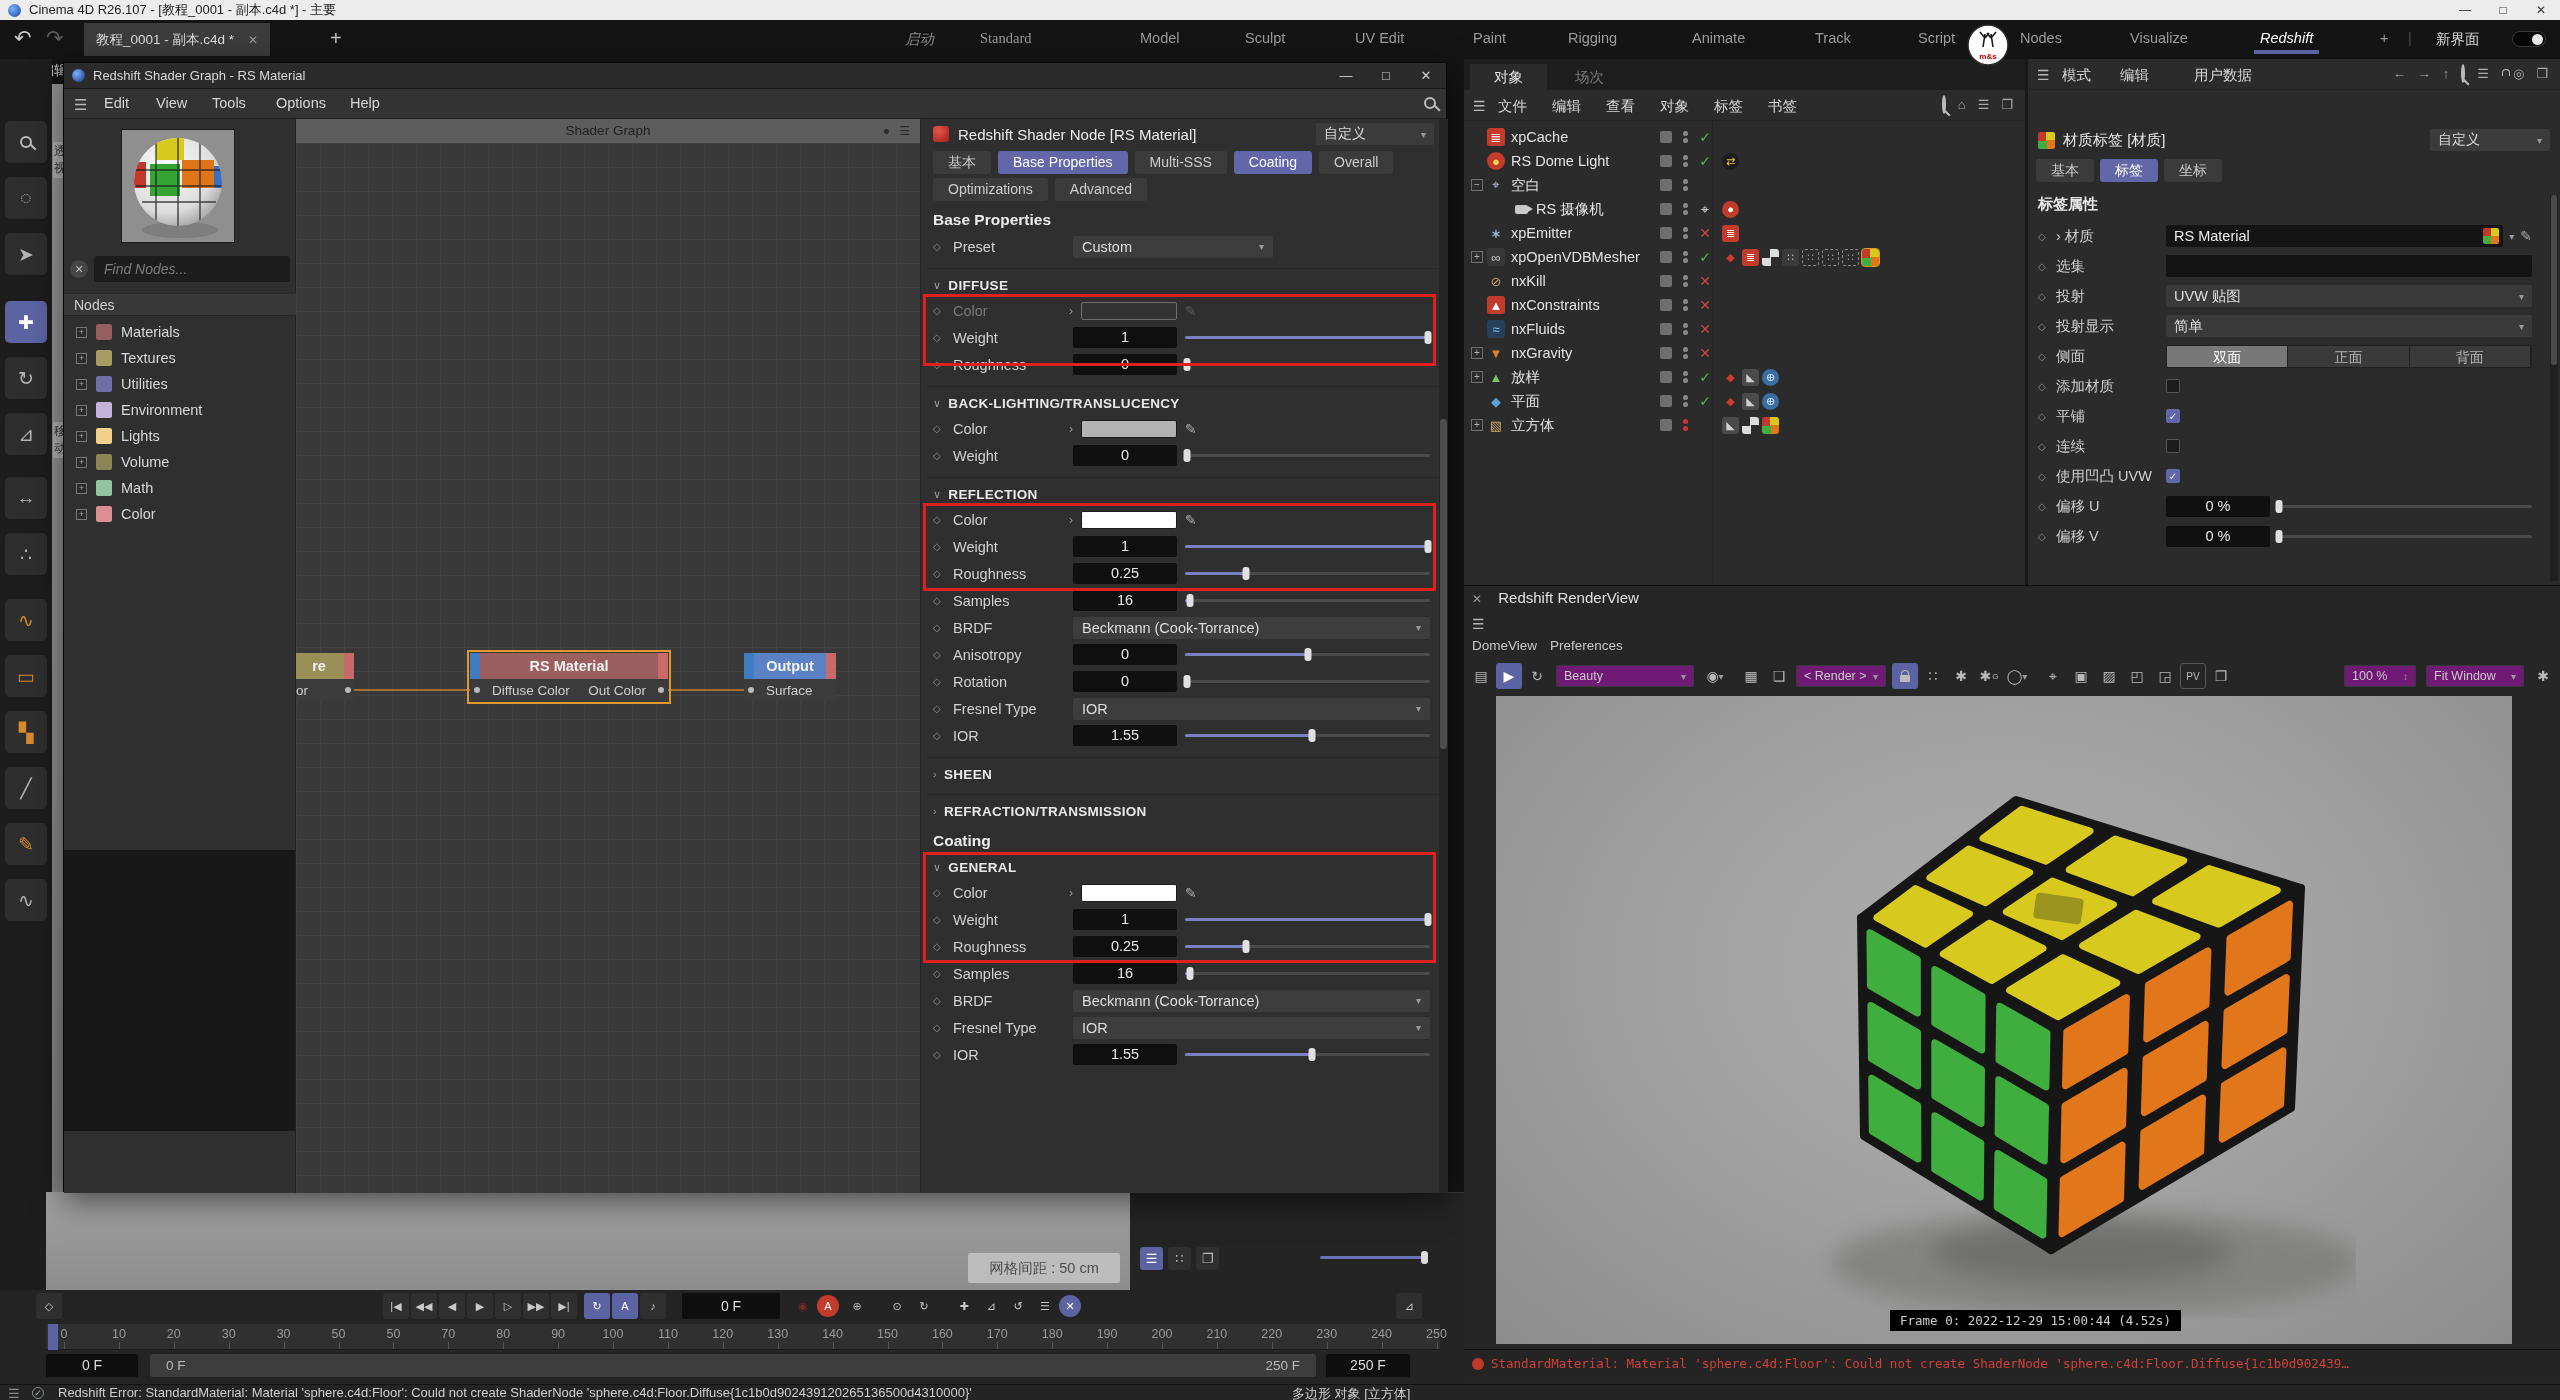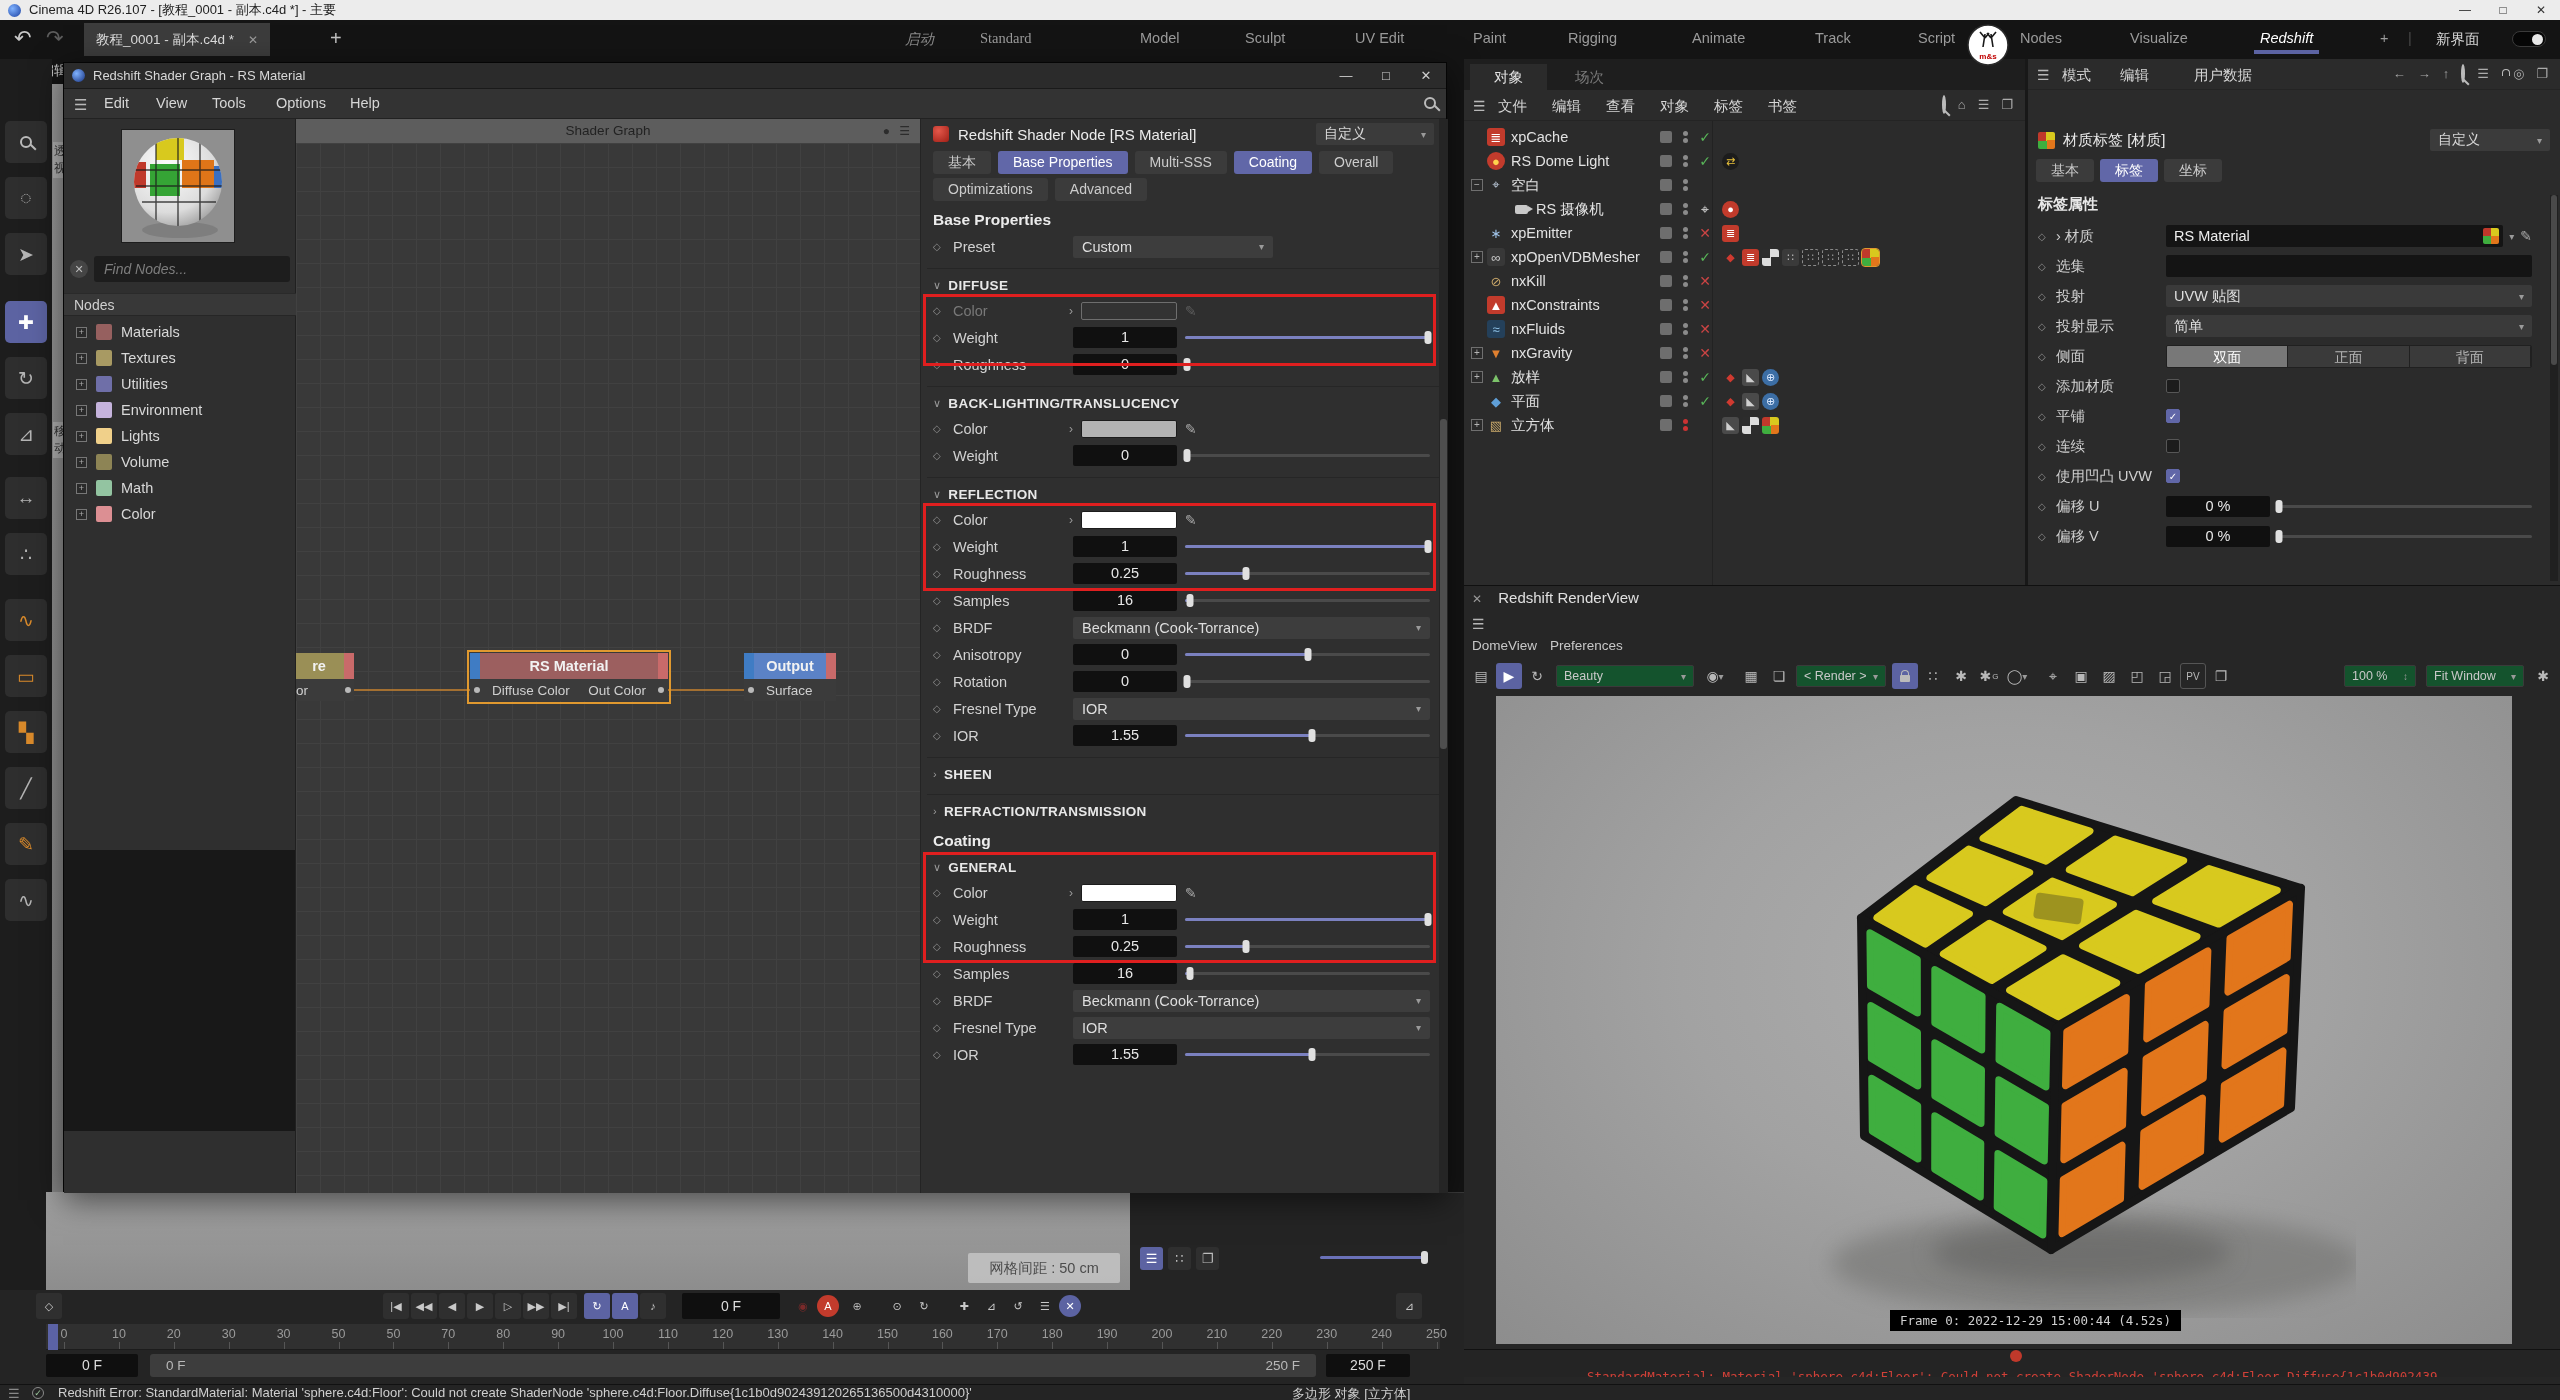--- a/index.html
+++ b/index.html
@@ -214,30 +214,30 @@
   
   #renderview { position:absolute; left:1464px; top:585px; width:1096px; height:799px; background:#262626; border-top:1px solid #101010; }
   #rvtitle { position:absolute; left:8px; top:3px; color:#e0e0e0; font-size:15px; }
   #rvtitle .x { color:#999; margin-right:12px; font-size:12px; }
   #rvburger { position:absolute; left:8px; top:30px; color:#b5b5b5; font-size:14px; }
   .rvmenu { position:absolute; top:52px; color:#c8c8c8; font-size:13.5px; }
   #rvtoolbar { position:absolute; left:0; top:74px; width:100%; height:34px; }
   .rvbtn { position:absolute; top:3px; width:26px; height:26px; border-radius:3px; color:#b9b9b9; font-size:14px;
     display:flex; align-items:center; justify-content:center; }
   .rvbtn.on { background:#5c63a2; color:#fff; }
-  .rvdd { position:absolute; top:5px; height:22px; background:#14532d; border:1px solid #3a3a3a; border-radius:2px;
+  .rvdd { position:absolute; top:5px; height:22px; background:#701a75; border:1px solid #3a3a3a; border-radius:2px;
     color:#c9c9c9; font-size:12.5px; display:flex; align-items:center; justify-content:space-between; padding:0 7px; }
   .rvsub { font-size:8px; margin-left:1px; }
   #rvimage { position:absolute; left:32px; top:110px; width:1016px; height:648px;
     background:radial-gradient(ellipse at 50% 42%, #adadad 0%, #a2a2a2 45%, #8d8d8d 100%); overflow:hidden; }
   #cube-svg { position:absolute; left:260px; top:62px; }
   #framebadge { position:absolute; left:394px; top:614px; background:#000; color:#cfcfcf;
     font-family:"DejaVu Sans Mono",monospace; font-size:12.5px; padding:3px 10px; }
   #rvstatus { position:absolute; left:0; top:763px; width:100%; height:28px; background:#242424; border-top:1px solid #111;
-    display:flex; align-items:center; padding-left:8px; gap:7px;flex-direction:column; }
+    display:flex; align-items:center; padding-left:8px; gap:7px; }
   #rvstatus .dot { width:12px; height:12px; border-radius:50%; background:#c0392b; flex:none; }
   #rvstatus .msg { color:#d04038; font-family:"DejaVu Sans Mono",monospace; font-size:12.5px; white-space:nowrap; overflow:hidden; }
 
   
   #timeline { position:absolute; left:0; top:1290px; width:1464px; height:94px; background:#242424; }
   .tlbtn { position:absolute; top:3px; width:26px; height:26px; background:#2f2f2f; border-radius:3px; color:#c9c9c9;
     font-size:11px; display:flex; align-items:center; justify-content:center; }
   .tlbtn.on { background:#5c63a2; color:#fff; }
   .tlbtn.plain { background:none; }
   #tlcur { position:absolute; left:682px; top:3px; width:98px; height:26px; background:#0f0f0f; color:#dcdcdc;

